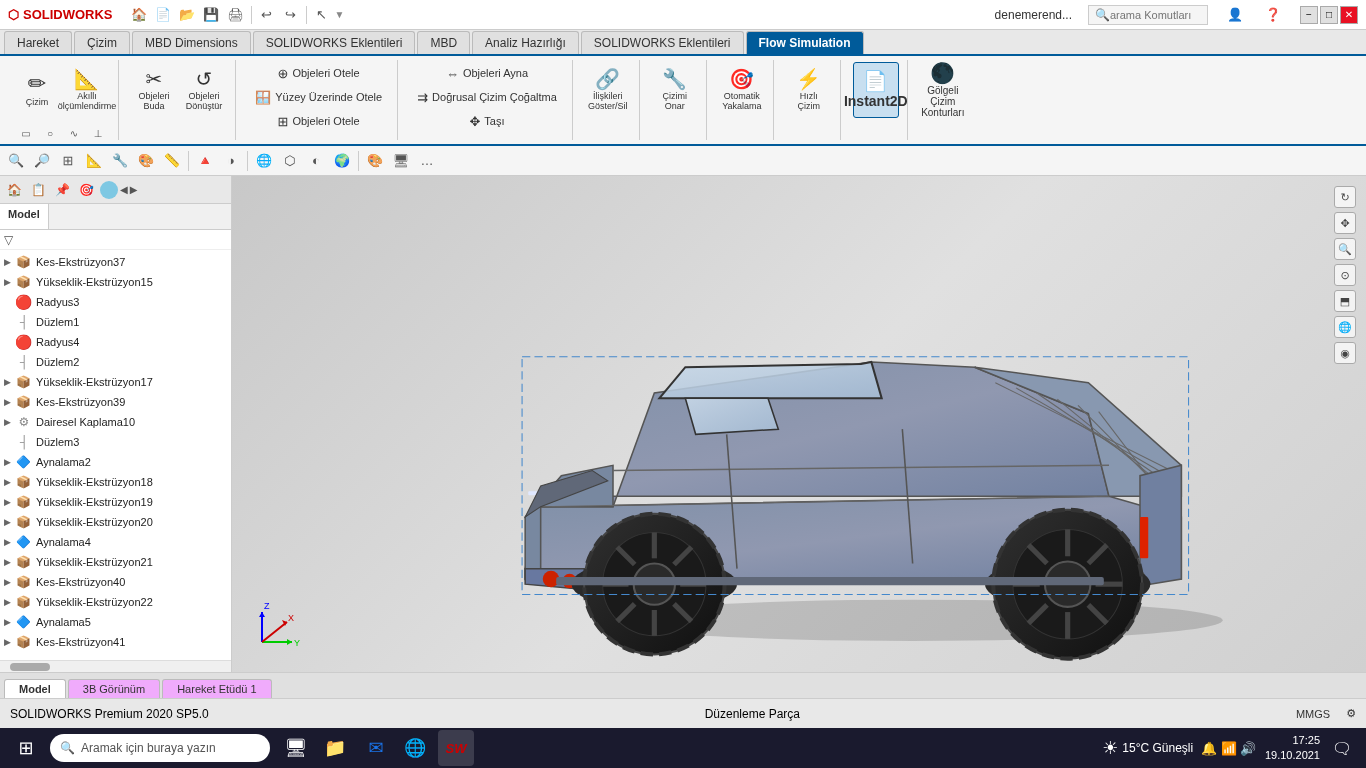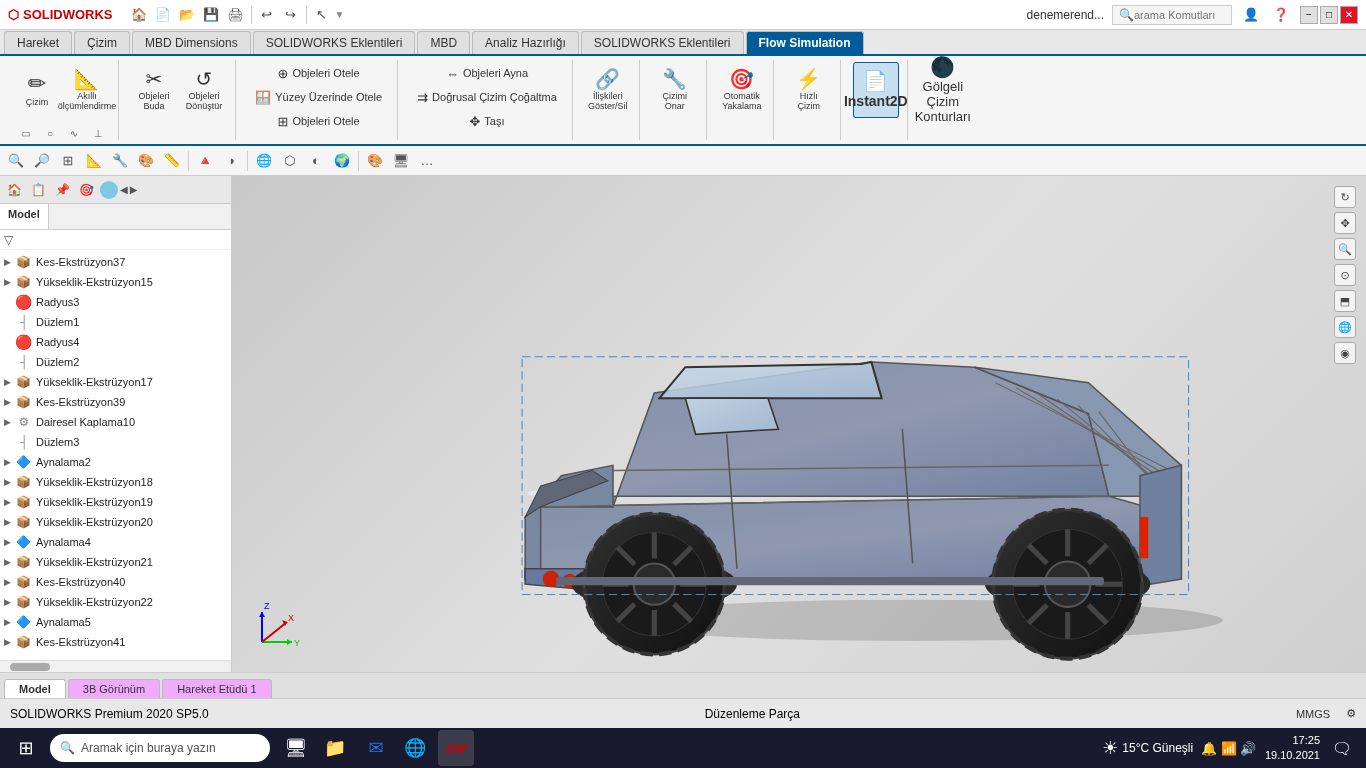--- a/index.html
+++ b/index.html
@@ -11,21 +11,21 @@
       background: #fff;
       display: flex;
       align-items: center;
       border-bottom: 1px solid #ccc;
       padding: 0 8px;
       justify-content: space-between;
     }
     #titlebar .left { display: flex; align-items: center; gap: 10px; }
     #titlebar .menu-bar { display: flex; gap: 2px; }
     #titlebar .menu-item { padding: 3px 8px; cursor: pointer; font-size: 12px; }
-    #titlebar .right { display: flex; align-items: center; gap: 8px; }
+    #titlebar .right { display: flex; align-items: center; gap: 16px; }
     #titlebar .search-box { display: flex; align-items: center; background: #f5f5f5; border: 1px solid #ccc; padding: 2px 6px; width: 120px; }
     #titlebar .search-box input { border: none; background: transparent; font-size: 11px; width: 90px; outline: none; }
     #titlebar .win-btns { display: flex; gap: 2px; }
     #titlebar .win-btn { width: 18px; height: 18px; display: flex; align-items: center; justify-content: center; cursor: pointer; font-size: 10px; background: #e0e0e0; border: 1px solid #aaa; }
     .qa-btn { width: 22px; height: 22px; display: flex; align-items: center; justify-content: center; cursor: pointer; border: 1px solid transparent; border-radius: 2px; font-size: 13px; color: #555; }
     .qa-sep { width: 1px; height: 18px; background: #ccc; margin: 0 2px; }
 
     
     #ribbon-tabs {
       height: 26px;
@@ -500,21 +500,21 @@
   <div class="ribbon-group">
     <div class="ribbon-btn-large active" style="background:#c8dff0;border:1px solid #005b9a;">
       <span class="icon" style="font-size:20px;">📄</span>
       <span style="font-size:14px;font-weight:bold;">Instant2D</span>
     </div>
   </div>
 
   <div class="ribbon-group">
     <div class="ribbon-btn-large">
       <span class="icon" style="font-size:20px;">🌑</span>
-      <span style="font-size:13px;text-align:center;">Gölgeli<br>Çizim<br>Konturları</span>
+      <span style="font-size:10px;text-align:center;">Gölgeli<br>Çizim<br>Konturları</span>
     </div>
   </div>
 </div>
 
 <div id="ribbon2">
   <span class="r2btn">🔍</span>
   <span class="r2btn">🔎</span>
   <span class="r2btn">⊞</span>
   <span class="r2btn">📐</span>
   <span class="r2btn">🔧</span>

